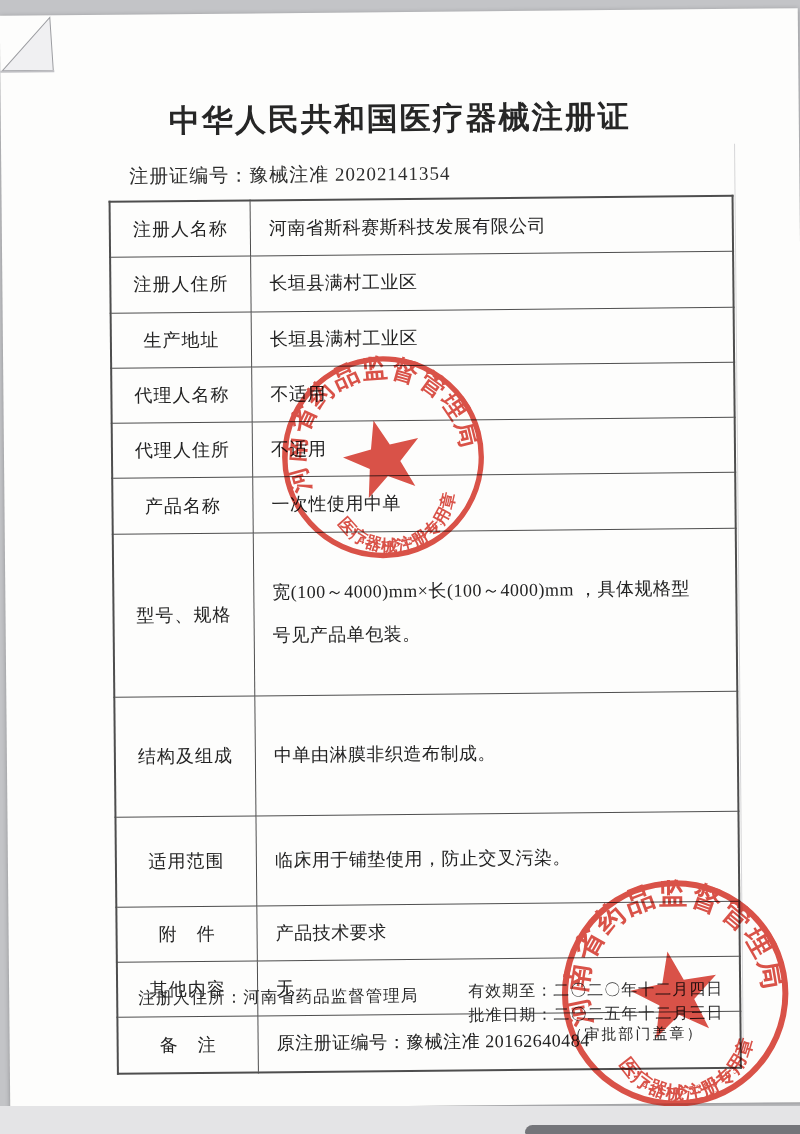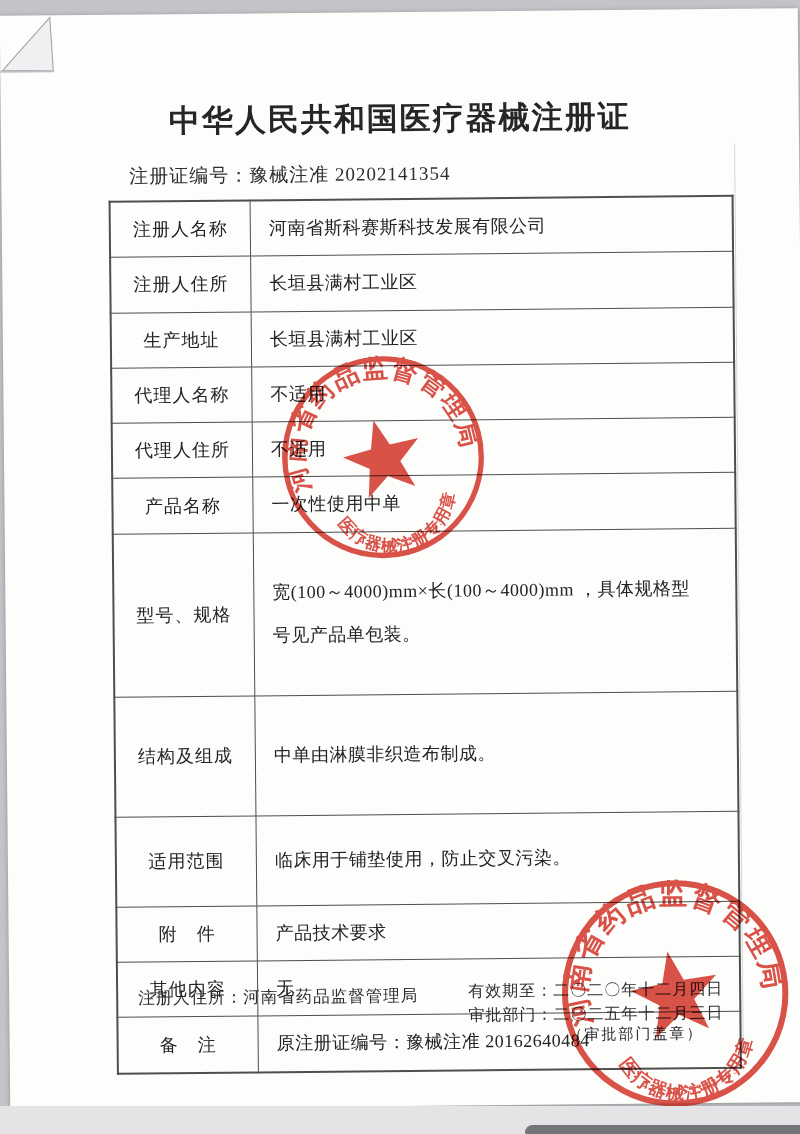--- a/index.html
+++ b/index.html
@@ -130,21 +130,21 @@
       <td class="lbl">备　注</td>
       <td class="val">原注册证编号：豫械注准 20162640484</td>
     </tr>
   </tbody>
     </table>
 
   <div class="footer-dept"><span>注册人住所：</span><span>河南省药品监督管理局</span></div>
 
   <div class="footer-date"><span>有效期至：</span><span>二〇二〇年十二月四日</span></div>
 
-  <div class="footer-valid"><span>审批部门：</span><span>二〇二五年十二月三日</span></div>
+  <div class="footer-valid"><span>批准日期：</span><span>二〇二五年十二月三日</span></div>
 
   <div class="seal-note">（审批部门盖章）</div>
 
   <svg class="stamp stamp-1" viewBox="0 0 220 220">
     <defs>
       <path id="p1top" d="M 32,130 A 81,81 0 1 1 188,130" fill="none"></path>
       <path id="p1type" d="M 44,142 A 66,66 0 0 0 176,142" fill="none"></path>
       <path id="p1num" d="M 32,150 A 84,84 0 0 0 188,150" fill="none"></path>
     </defs>
     <circle cx="110" cy="110" r="101" fill="none" stroke="#d63a2f" stroke-width="5.5"></circle>

